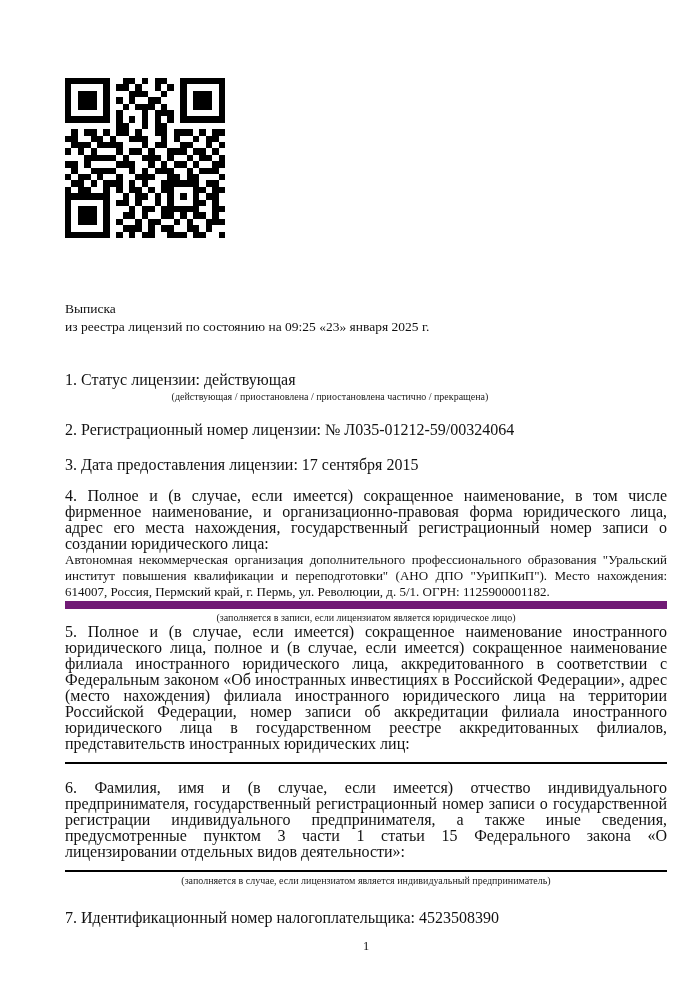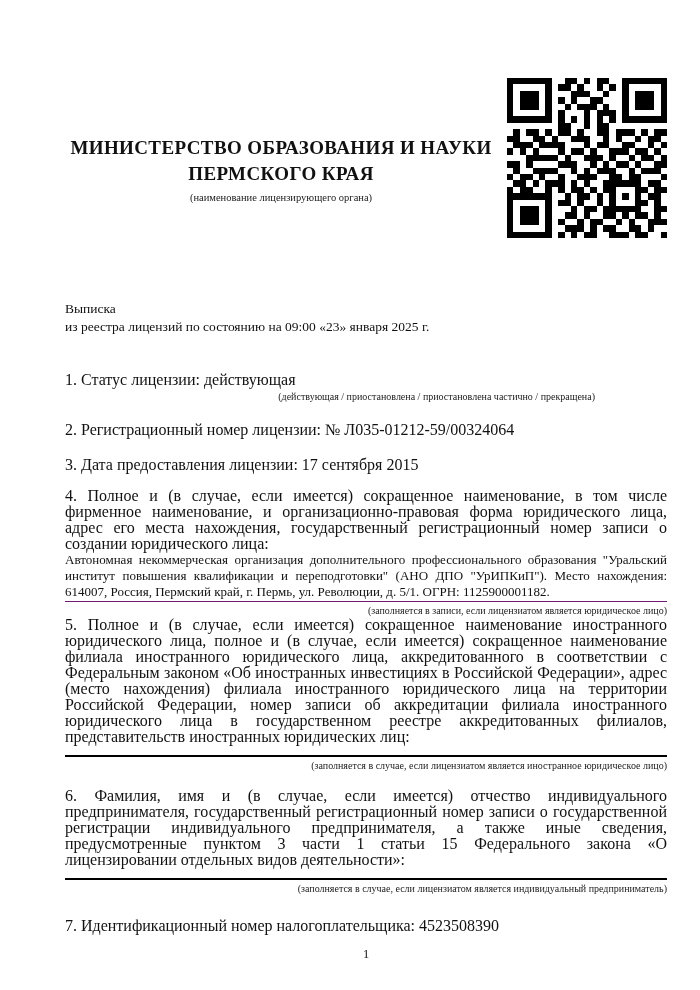--- a/index.html
+++ b/index.html
@@ -43,43 +43,38 @@
   .item { font-size: 16px; line-height: 18px; }
   .just { text-align: justify; line-height: 16px; }
   .item1 { margin-top: 36px; }
   .item2 { margin-top: 18px; }
   .item3 { margin-top: 17px; }
   .item4 { margin-top: 14px; }
   .item5 { }
   .item6 { margin-top: 16px; }
   .item7 { margin-top: 22px; }
   .answer { font-size: 13px; }
-  .underlined { border-bottom: 1px solid #701a75; padding-bottom: 1px; }
+  .underlined { border-bottom: 8px solid #701a75; padding-bottom: 1px; }
   .blank-line { height: 10px; border-bottom: 2px solid #000; }
   .caption {
     font-size: 10px;
     line-height: 13px;
-    text-align: right;
+    text-align: center;
     color: #1a1a1a;
     margin-top: 2px;
   }
   .caption1 { padding-right: 72px; margin-top: 1px; }
   .page-number { margin-top: 12px; text-align: center; font-size: 12.5px; }
 </style>
 </head>
 <body>
 
 <div class="page">
 
   <div class="header-row">
-    <div class="ministry">
-      <div class="ministry-name">МИНИСТЕРСТВО ОБРАЗОВАНИЯ И НАУКИ</div>
-      <div class="ministry-name">ПЕРМСКОГО КРАЯ</div>
-      <div class="ministry-caption">(наименование лицензирующего органа)</div>
-    </div>
     <div class="qr">
         <div class="on"></div>
         <div class="on"></div>
         <div class="on"></div>
         <div class="on"></div>
         <div class="on"></div>
         <div class="on"></div>
         <div class="on"></div>
         <div></div>
         <div></div>
@@ -697,37 +692,36 @@
         <div class="on"></div>
         <div class="on"></div>
         <div></div>
         <div></div>
         <div class="on"></div>
       </div>
   </div>
 
   <div class="doc-title">
     <div>Выписка</div>
-    <div>из реестра лицензий по состоянию на 09:00 «23» января 2025 г.</div>
+    <div>из реестра лицензий по состоянию на 09:25 «23» января 2025 г.</div>
   </div>
 
   <div class="item item1">1. Статус лицензии: действующая</div>
   <div class="caption caption1">(действующая / приостановлена / приостановлена частично / прекращена)</div>
 
   <div class="item item2">2. Регистрационный номер лицензии: № Л035-01212-59/00324064</div>
 
   <div class="item item3">3. Дата предоставления лицензии: 17 сентября 2015</div>
 
   <div class="item item4 just">4. Полное и (в случае, если имеется) сокращенное наименование, в том числе фирменное наименование, и организационно-правовая форма юридического лица, адрес его места нахождения, государственный регистрационный номер записи о создании юридического лица:</div>
   <div class="answer just underlined">Автономная некоммерческая организация дополнительного профессионального образования "Уральский институт повышения квалификации и переподготовки" (АНО ДПО "УрИПКиП"). Место нахождения: 614007, Россия, Пермский край, г. Пермь, ул. Революции, д. 5/1. ОГРН: 1125900001182.</div>
   <div class="caption">(заполняется в записи, если лицензиатом является юридическое лицо)</div>
 
   <div class="item item5 just">5. Полное и (в случае, если имеется) сокращенное наименование иностранного юридического лица, полное и (в случае, если имеется) сокращенное наименование филиала иностранного юридического лица, аккредитованного в соответствии с Федеральным законом «Об иностранных инвестициях в Российской Федерации», адрес (место нахождения) филиала иностранного юридического лица на территории Российской Федерации, номер записи об аккредитации филиала иностранного юридического лица в государственном реестре аккредитованных филиалов, представительств иностранных юридических лиц:</div>
   <div class="blank-line"></div>
-  <div class="caption">(заполняется в случае, если лицензиатом является иностранное юридическое лицо)</div>
 
   <div class="item item6 just">6. Фамилия, имя и (в случае, если имеется) отчество индивидуального предпринимателя, государственный регистрационный номер записи о государственной регистрации индивидуального предпринимателя, а также иные сведения, предусмотренные пунктом 3 части 1 статьи 15 Федерального закона «О лицензировании отдельных видов деятельности»:</div>
   <div class="blank-line"></div>
   <div class="caption">(заполняется в случае, если лицензиатом является индивидуальный предприниматель)</div>
 
   <div class="item item7">7. Идентификационный номер налогоплательщика: 4523508390</div>
 
   <div class="page-number">1</div>
 
 </div>

